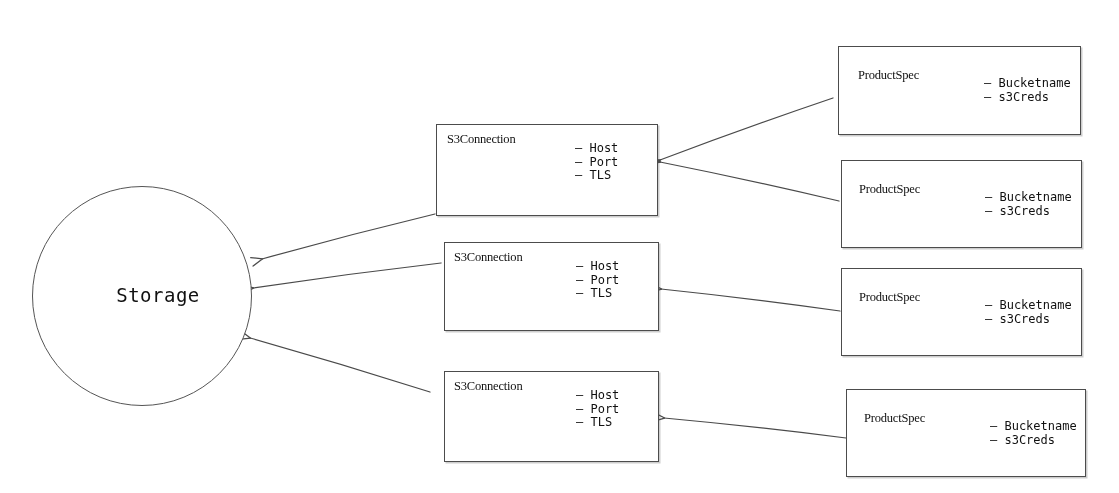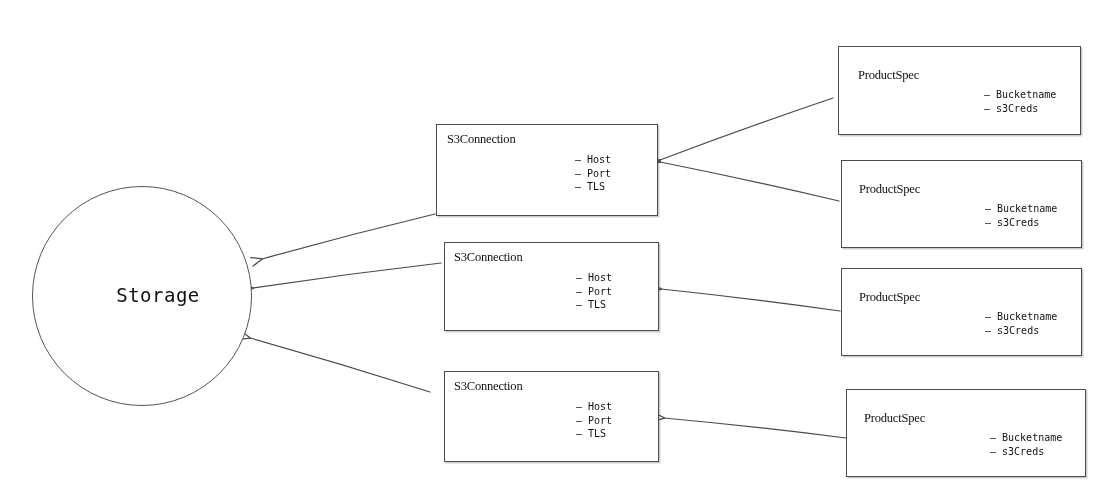--- a/index.html
+++ b/index.html
@@ -33,25 +33,24 @@
   .node-title {
     position: absolute;
     font-size: 12.5px;
     color: #111111;
     letter-spacing: -0.2px;
     white-space: nowrap;
     font-family: Liberation Serif, serif;
   }
   .attr-list {
     position: absolute;
-    font-size: 10px;
+    font-size: 12px;
     line-height: 13.5px;
     color: #111111;
     white-space: nowrap;
-    margin-top: 11px;
   }
   .attr-row { white-space: nowrap; }
   .circle-node {
     position: absolute;
     box-sizing: border-box;
     border: 1.4px solid #555555;
     border-radius: 50%;
     background: #ffffff;
   }
   .circle-label {

